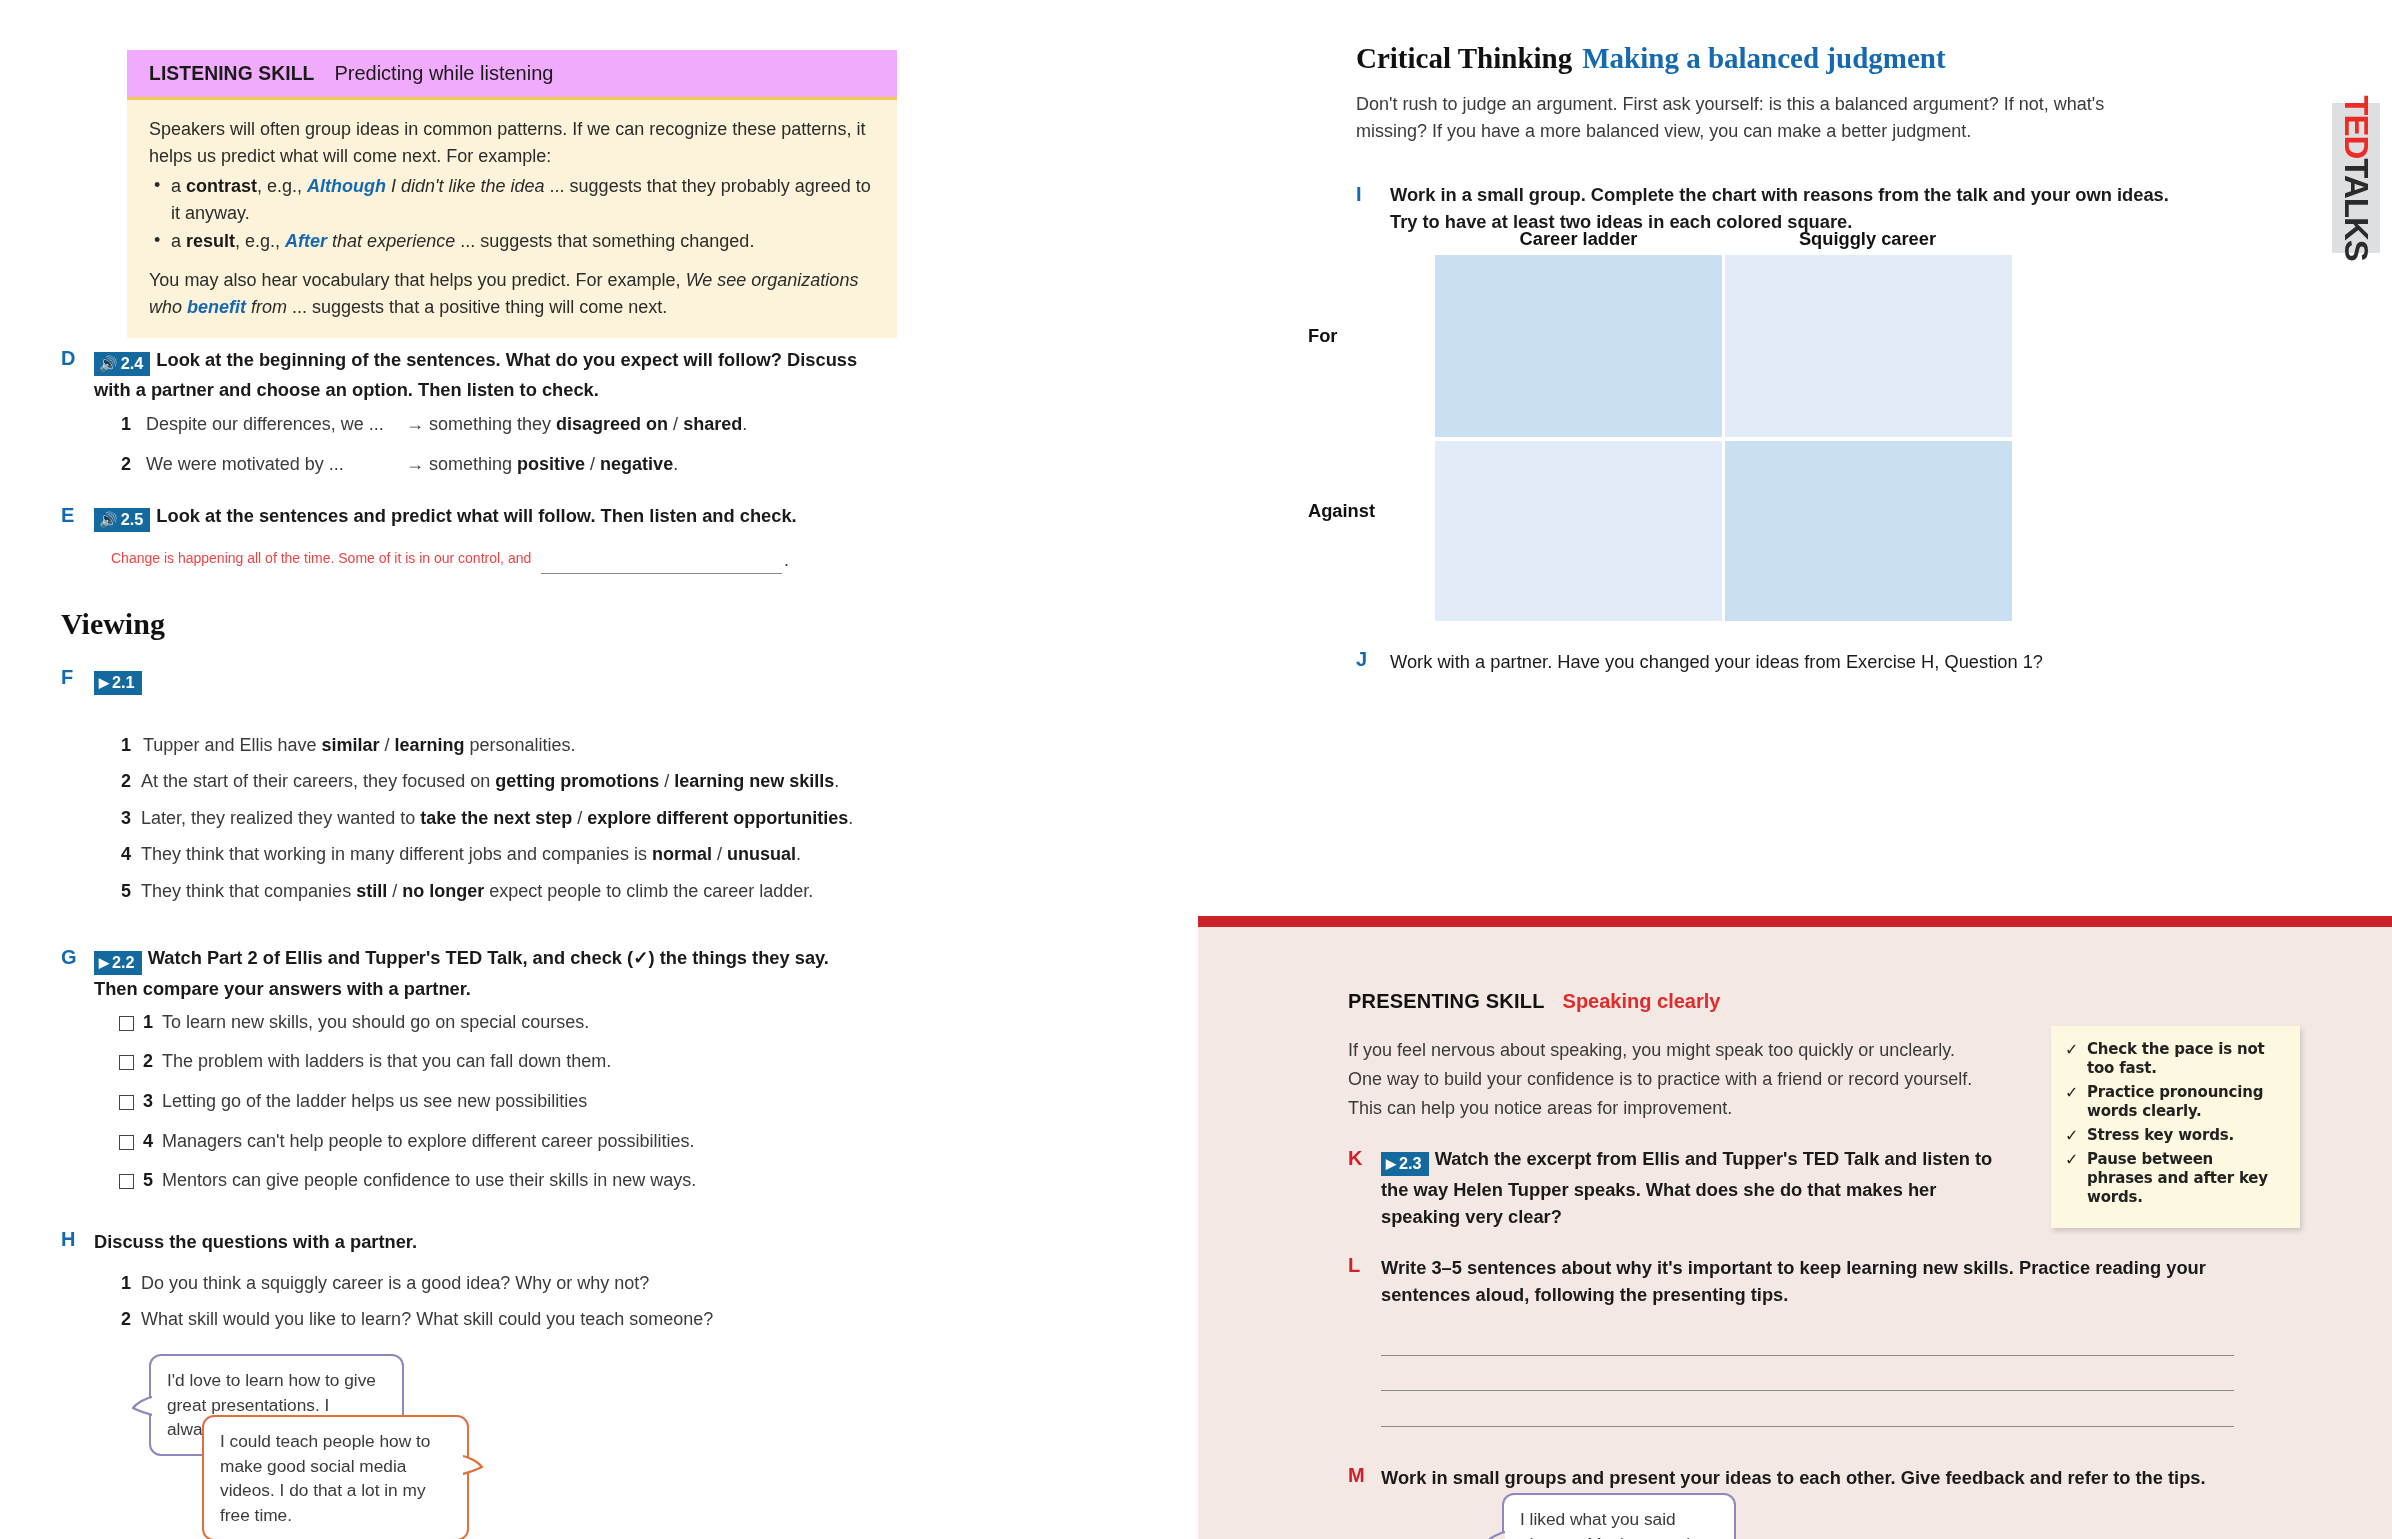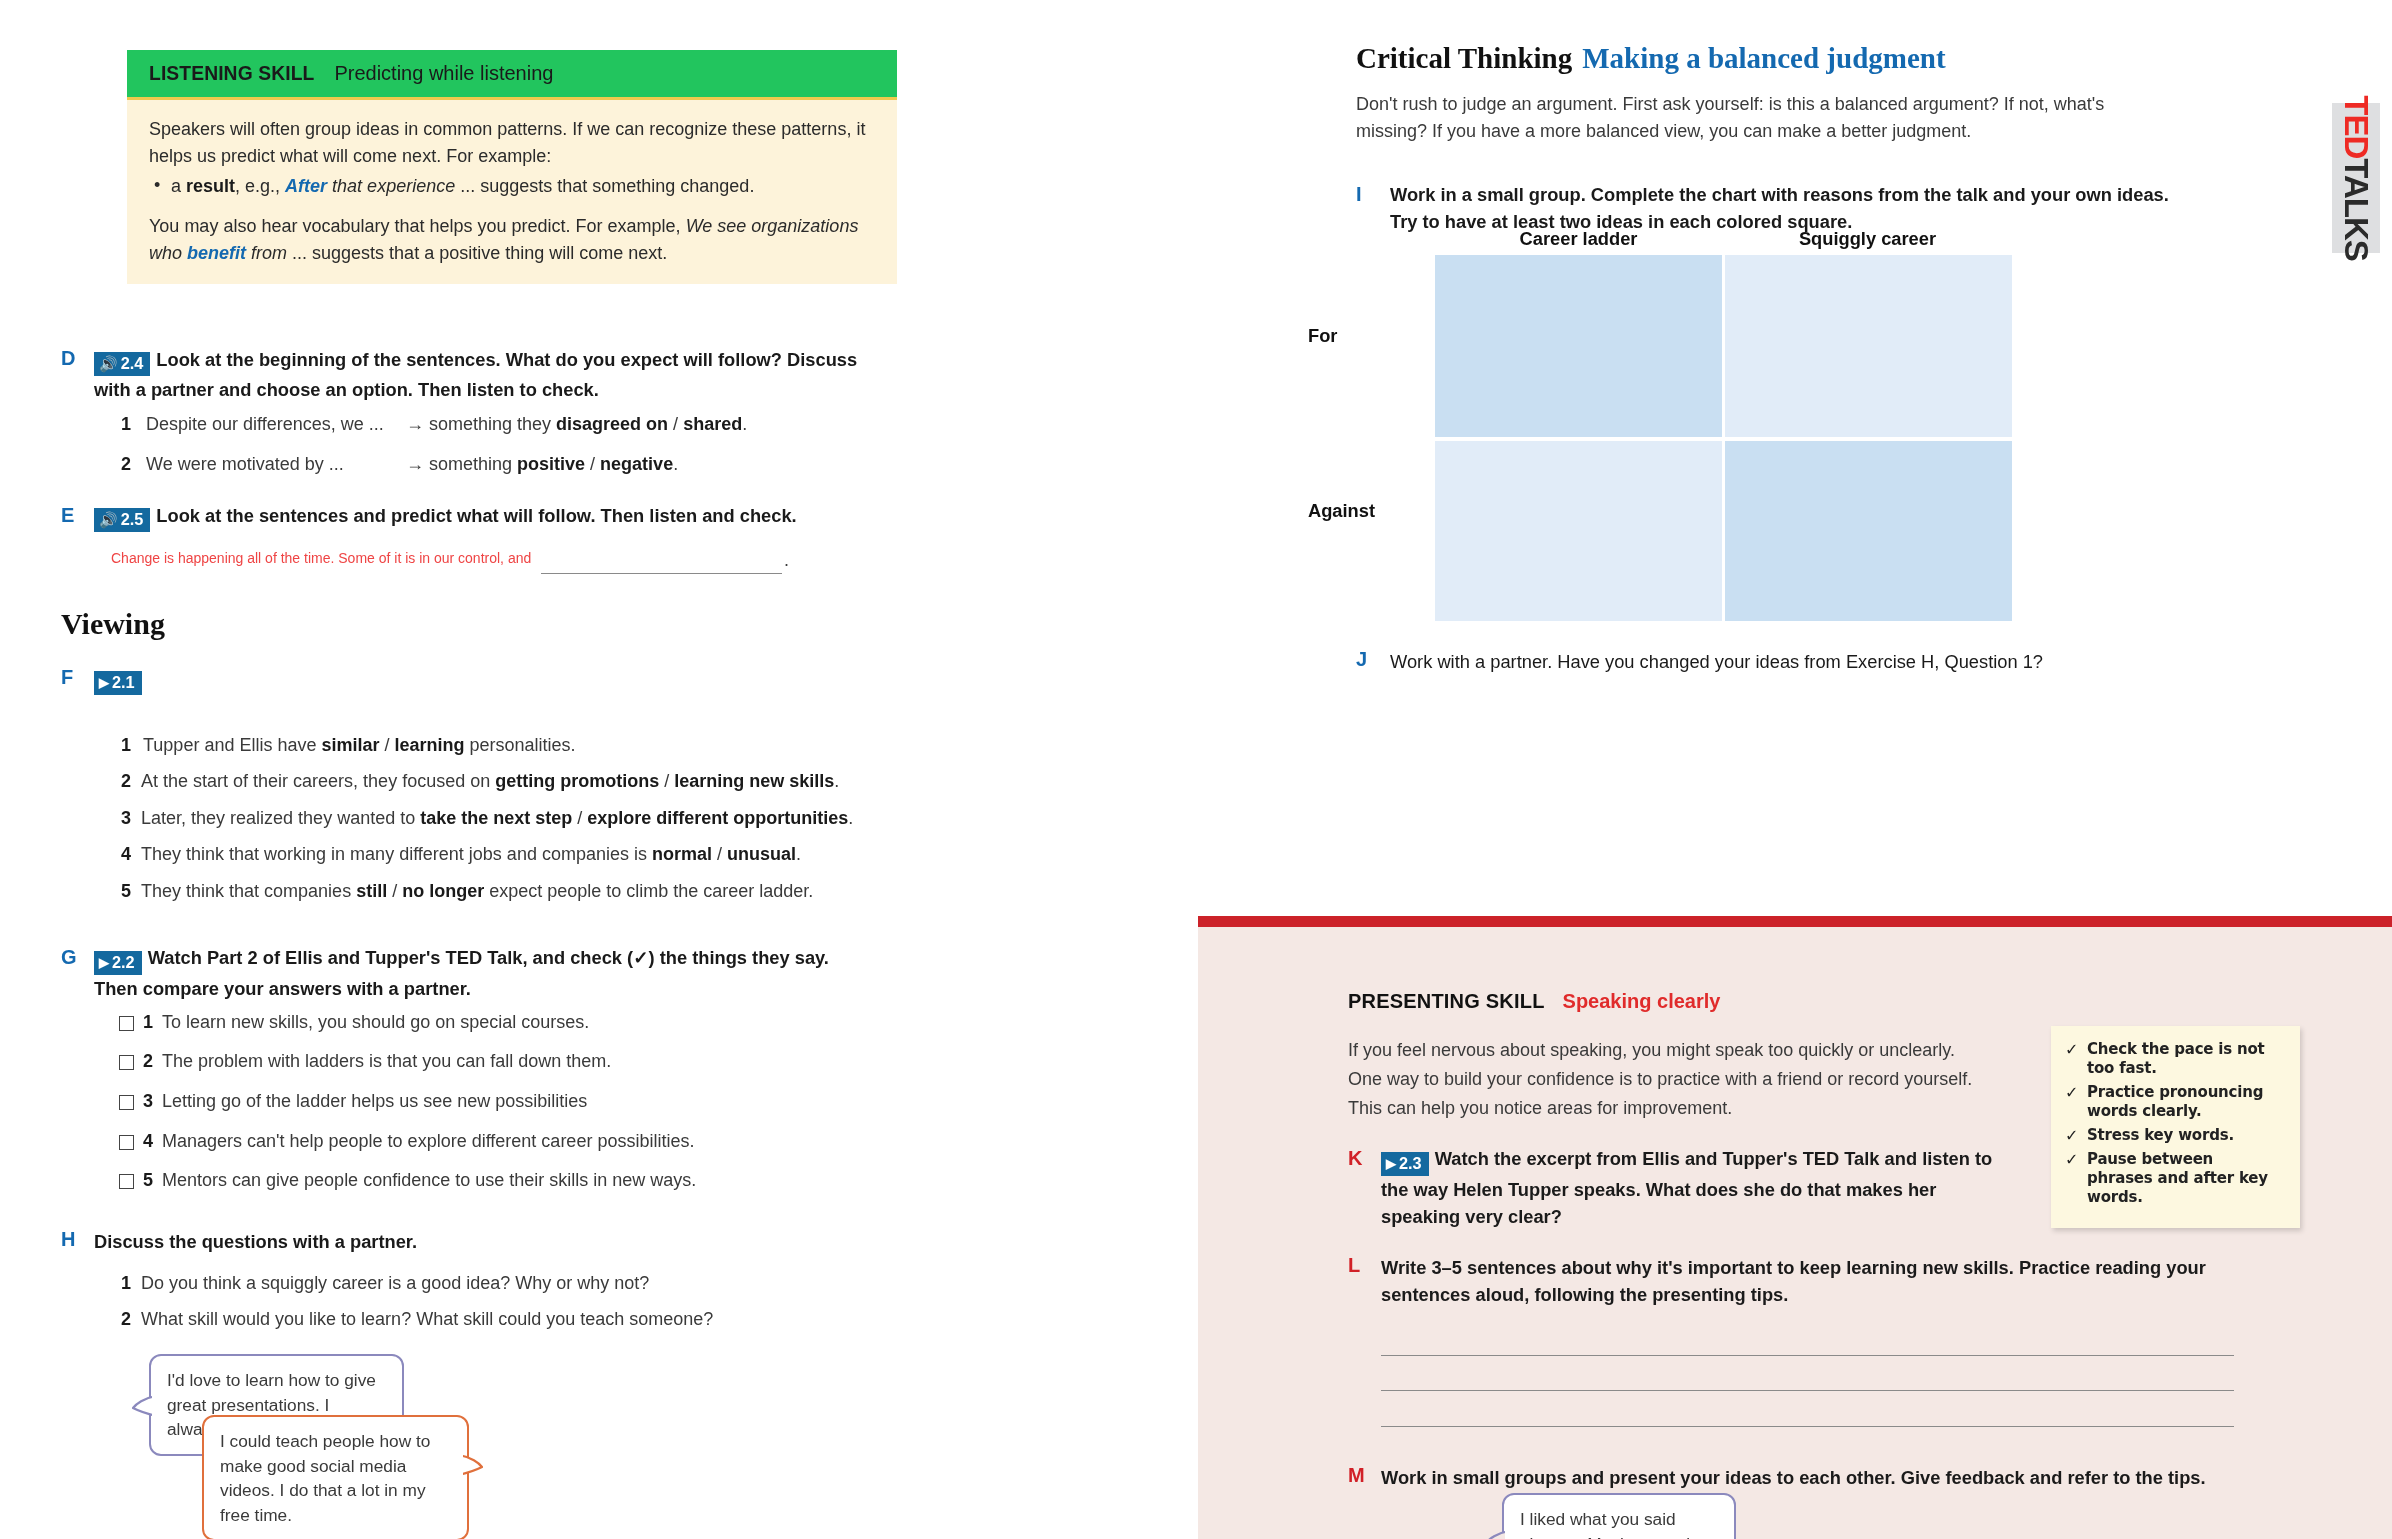--- a/index.html
+++ b/index.html
@@ -13,21 +13,21 @@
 
   
   .left-col { position: absolute; left: 99px; top: 0; width: 1049px; height: 1539px; }
 
   
   .skill-box {
     position: absolute; left: 28px; top: 50px; width: 770px;
     background: #fdf3da; padding: 0;
   }
   .skill-head {
-    background: #22c55e; padding: 12px 20px 12px 22px;
+    background: #f0abfc; padding: 12px 20px 12px 22px;
     border-bottom: 3px solid #f0c94e;
     display: flex; align-items: baseline; gap: 20px;
   }
   .skill-head .lbl { font-weight: bold; font-size: 19.3px; color: #1a1a1a; letter-spacing: 0.1px; }
   .skill-head .ttl { font-size: 20px; color: #1a1a1a; }
   .skill-body { padding: 16px 22px 18px 22px; }
   .skill-body p { font-size: 18px; line-height: 1.48; color: #2b2b2b; }
   .skill-body ul { margin: 4px 0 10px 0; list-style: none; }
   .skill-body li {
     font-size: 18px; line-height: 1.48; color: #2b2b2b;
@@ -159,20 +159,21 @@
   <div class="left-col">
 
     <div class="skill-box">
       <div class="skill-head">
         <span class="lbl">LISTENING SKILL</span>
         <span class="ttl">Predicting while listening</span>
       </div>
       <div class="skill-body">
         <p><span>Speakers will often group ideas in common patterns. If we can recognize these patterns, it helps us predict what will come next. For example:</span></p>
         <ul>
+          <li><span>a </span><b class="bk">contrast</b><span>, e.g., </span><i class="blu">Although</i><i class="it"> I didn't like the idea</i><span> ... suggests that they probably agreed to it anyway.</span></li>
           <li><span>a </span><b class="bk">result</b><span>, e.g., </span><i class="blu">After</i><i class="it"> that experience</i><span> ... suggests that something changed.</span></li>
         </ul>
         <p class="p-gap"><span>You may also hear vocabulary that helps you predict. For example, </span><i class="it">We see organizations who </i><i class="blu">benefit</i><i class="it"> from</i><span> ... suggests that a positive thing will come next.</span></p>
       </div>
     </div>
 
     <div class="ex-letter" style="left:-38px; top:347px;">D</div>
     <div class="ex-body" style="position:absolute; left:-5px; top:346px; width:769px;">
       <span class="badge">
           <span class="gl">🔊</span>

